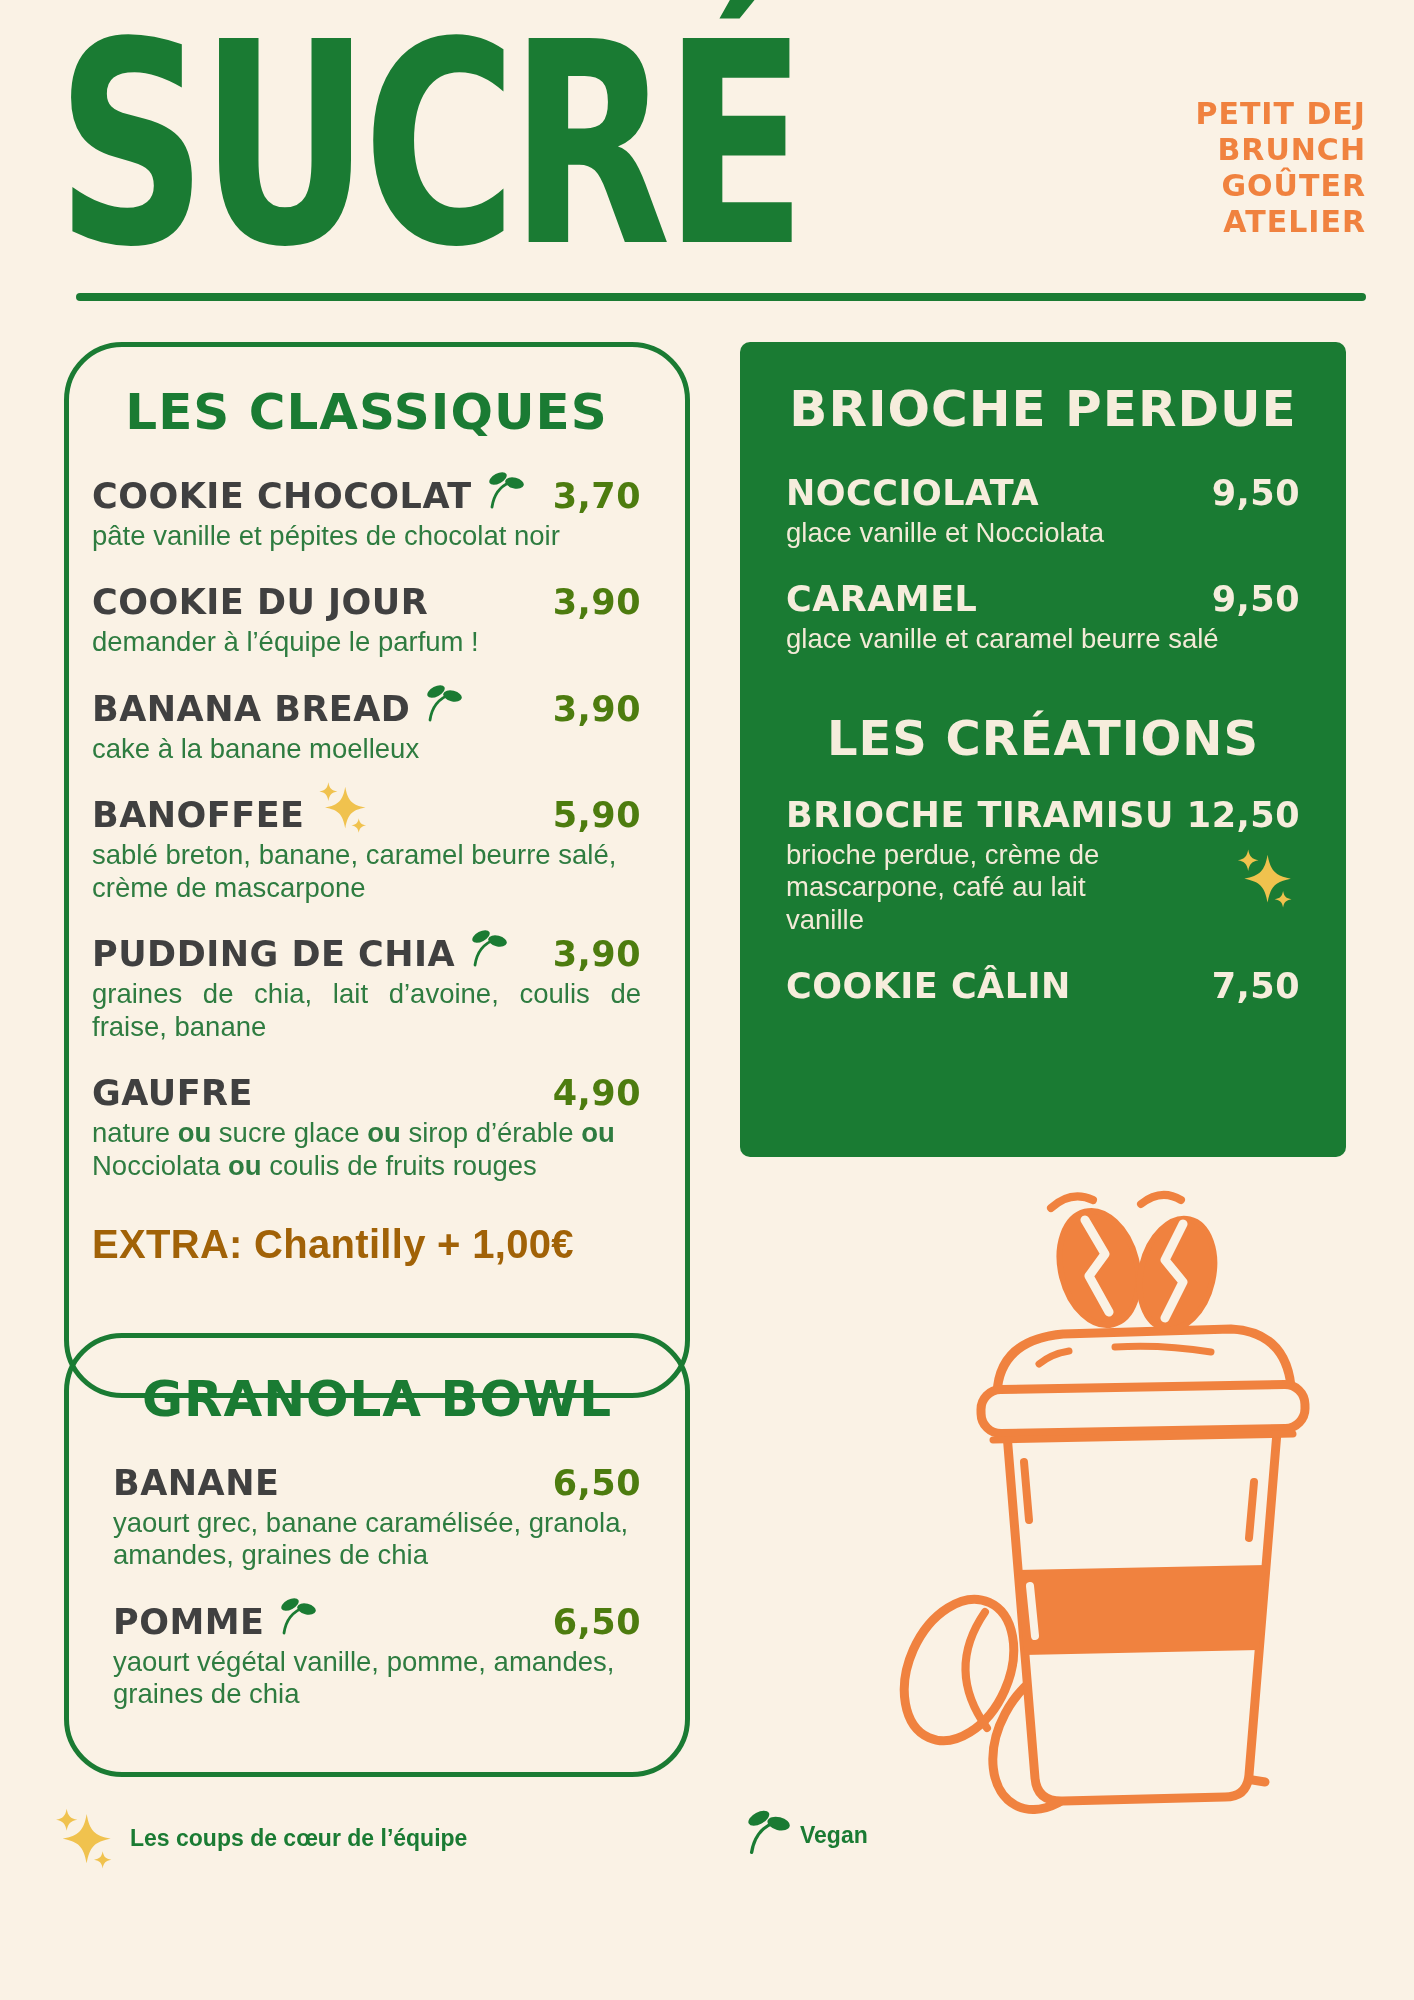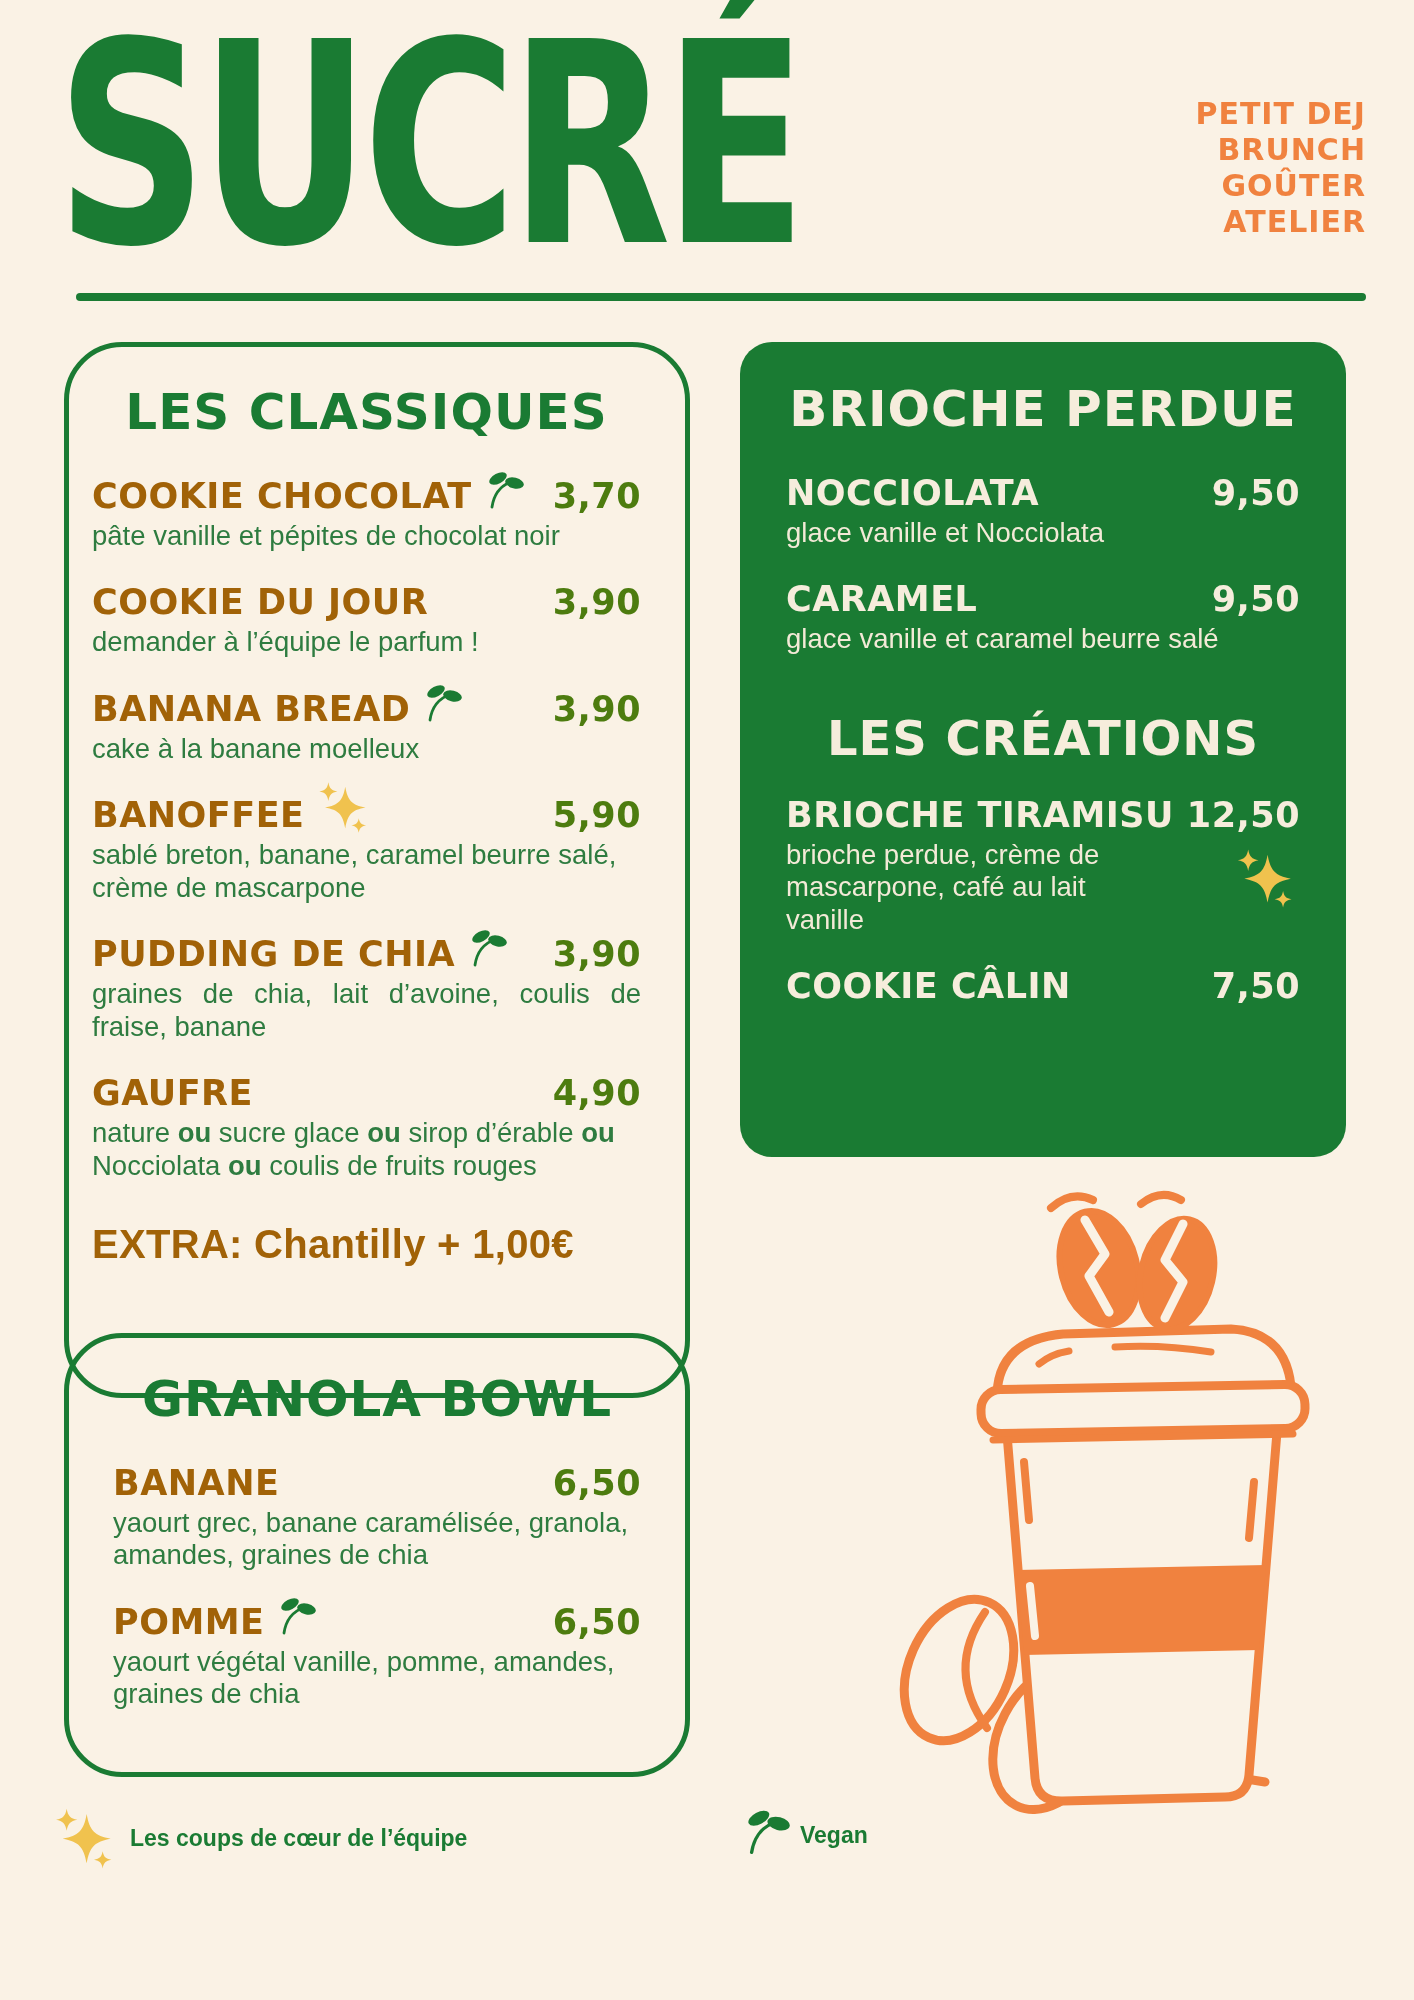--- a/index.html
+++ b/index.html
@@ -32,36 +32,36 @@
   .card{
     position:absolute;box-sizing:border-box;
     border:5px solid #1A7B33;border-radius:58px;
     padding:38px 44px 0 44px;
   }
   .card-classiques{left:64px;top:342px;width:626px;height:1056px;padding-left:23px;}
   .card-granola{left:64px;top:1333px;width:626px;height:444px;padding-top:34px;}
   .card-green{
     position:absolute;box-sizing:border-box;
     left:740px;top:342px;width:606px;height:815px;
-    background:#1A7B33;border-radius:32px;
+    background:#1A7B33;border-radius:10px;
     padding:40px 46px 0 46px;
   }
   .card-h{
     text-align:center;color:#1A7B33;
     font-size:50px;font-weight:bold;letter-spacing:1px;line-height:1.1;
     white-space:nowrap;
   }
   .card-green .card-h{color:#F6EDDC;}
   .card-h.mid{margin-top:56px;font-size:48px;}
   
   .item{margin-top:30px;position:relative;}
   .item.first{margin-top:36px;}
   .row{display:flex;justify-content:space-between;align-items:flex-end;}
   .name{
-    font-size:35px;font-weight:bold;color:#a16207;
+    font-size:35px;font-weight:bold;color:#404040;
     letter-spacing:.5px;white-space:nowrap;display:flex;align-items:center;gap:12px;
   }
   .price{font-size:35px;font-weight:bold;color:#4d7c0f;letter-spacing:.5px;}
   .desc{
     font-family:"Liberation Sans", sans-serif;
     font-size:27.5px;line-height:1.18;color:#2E7C40;
     margin-top:4px;
   }
   .desc.justify{text-align:justify;}
   .desc b{font-weight:bold;}

